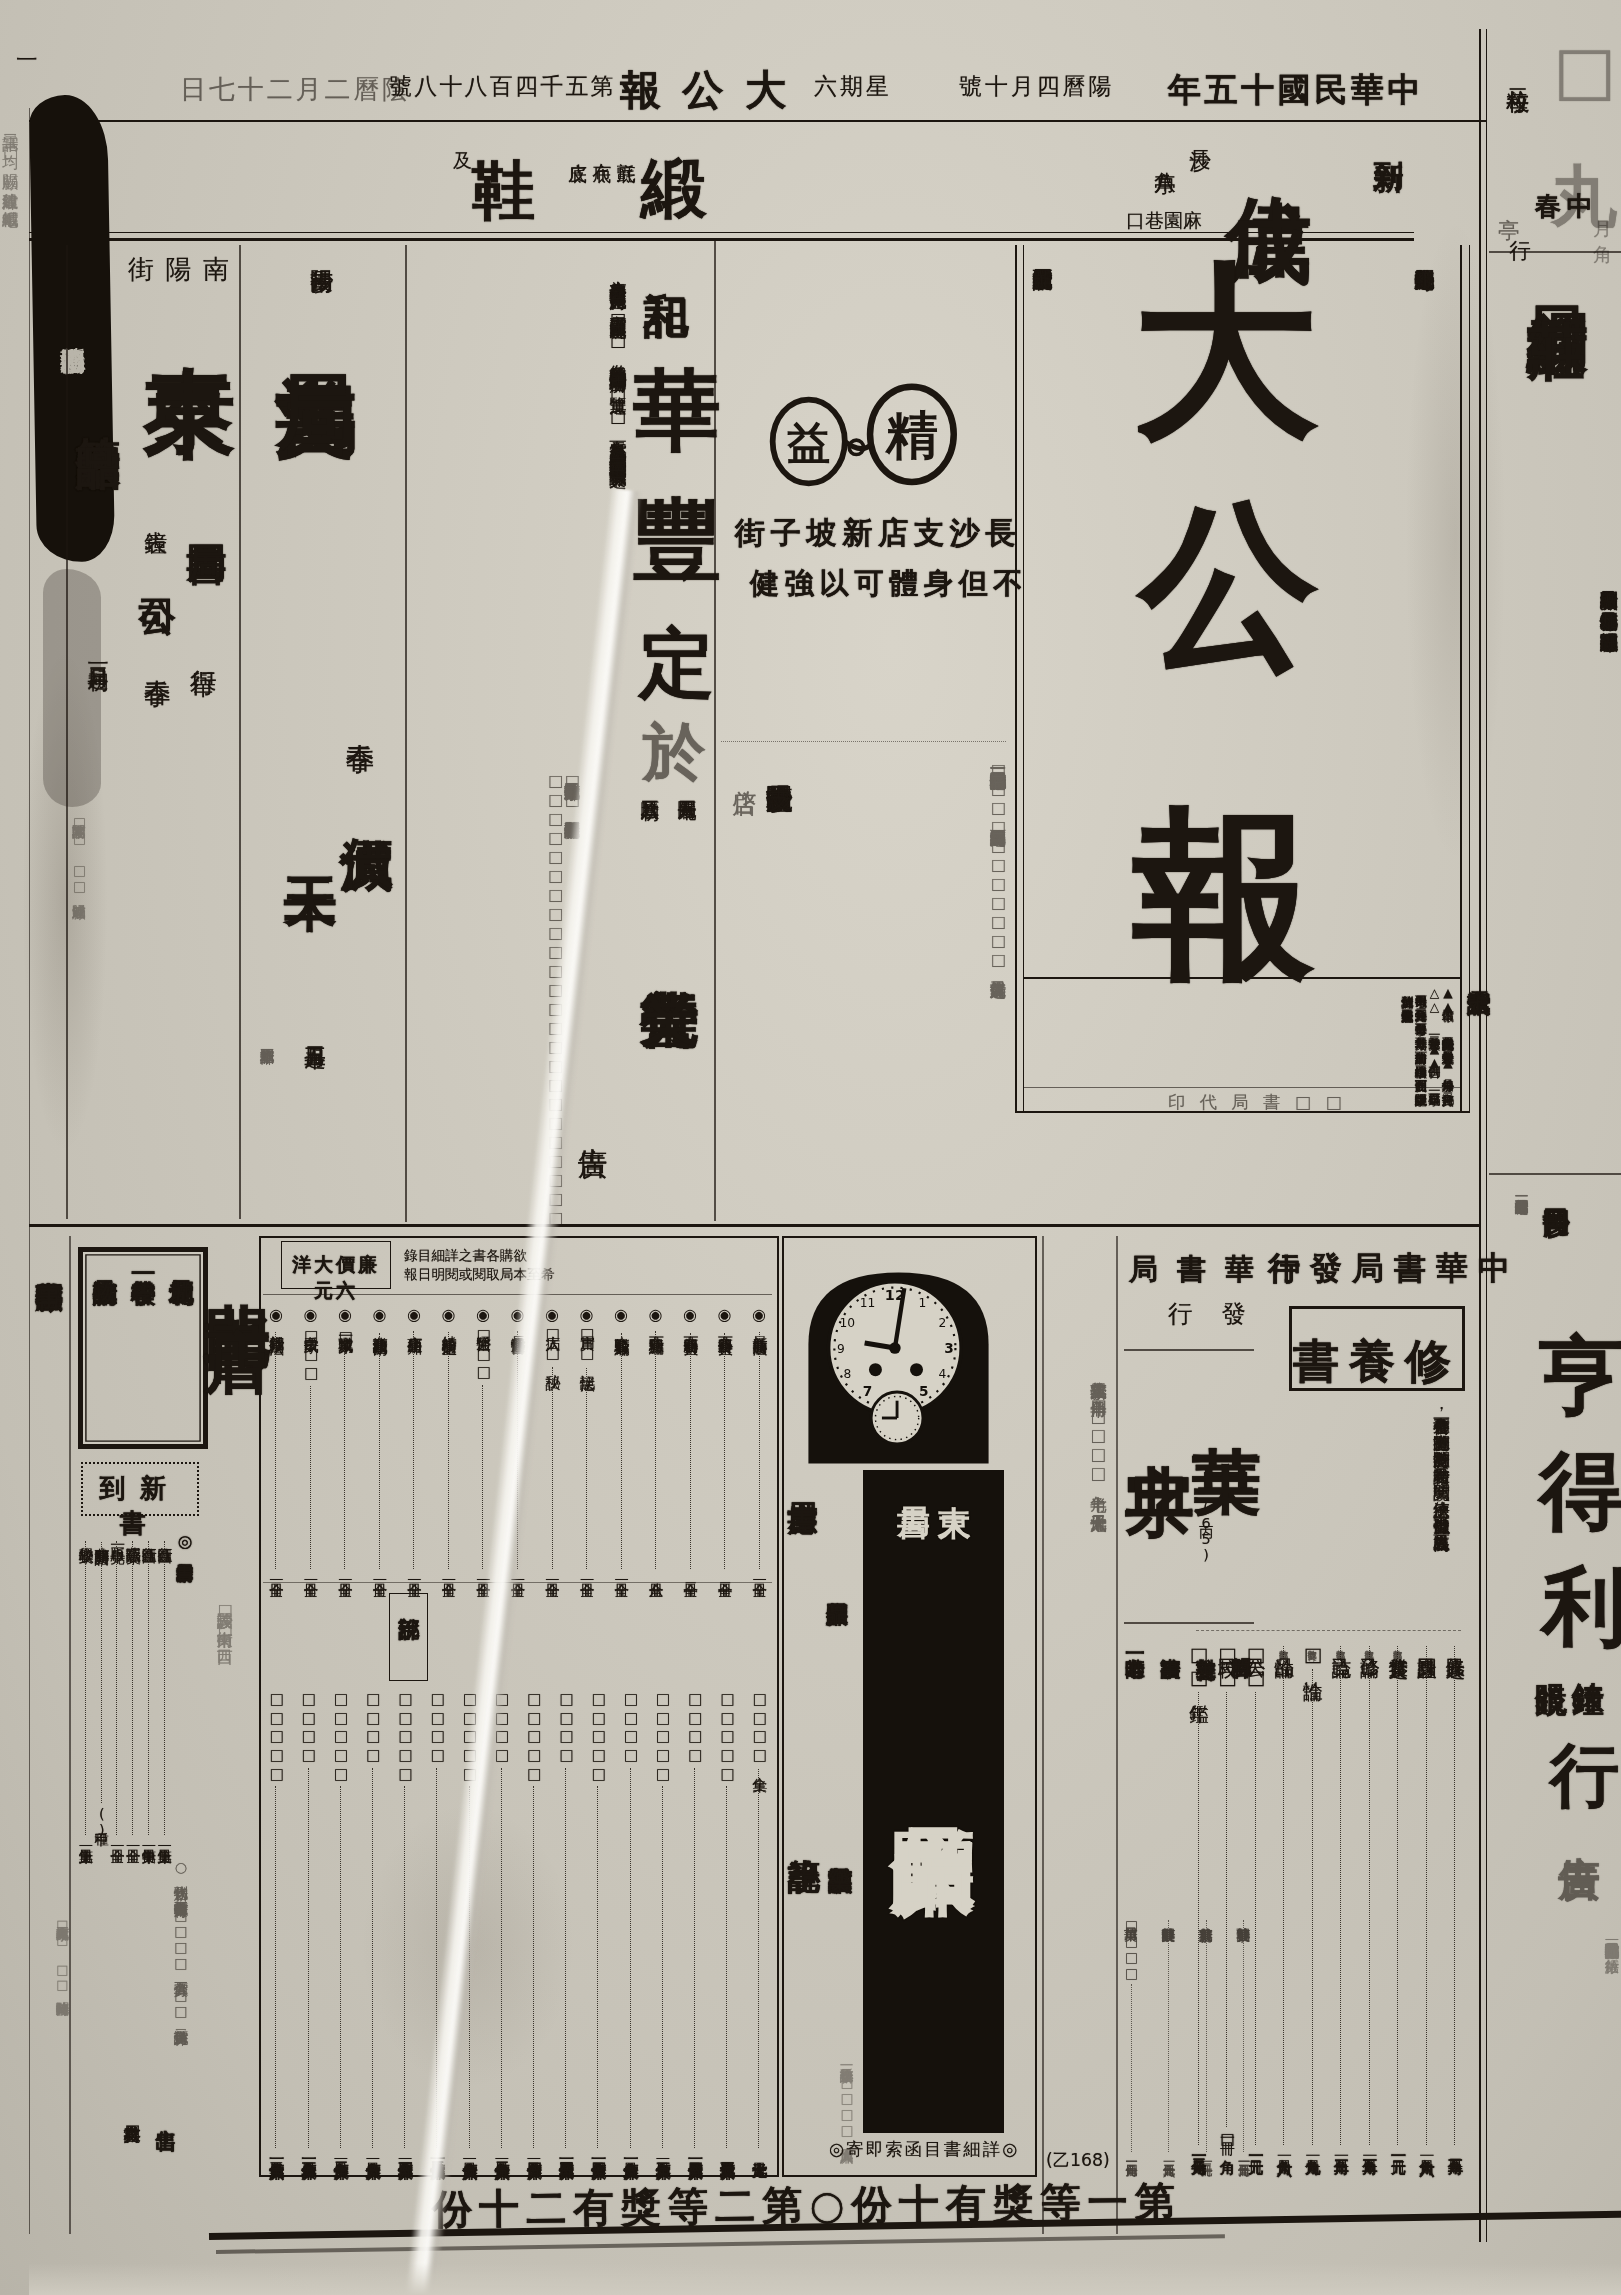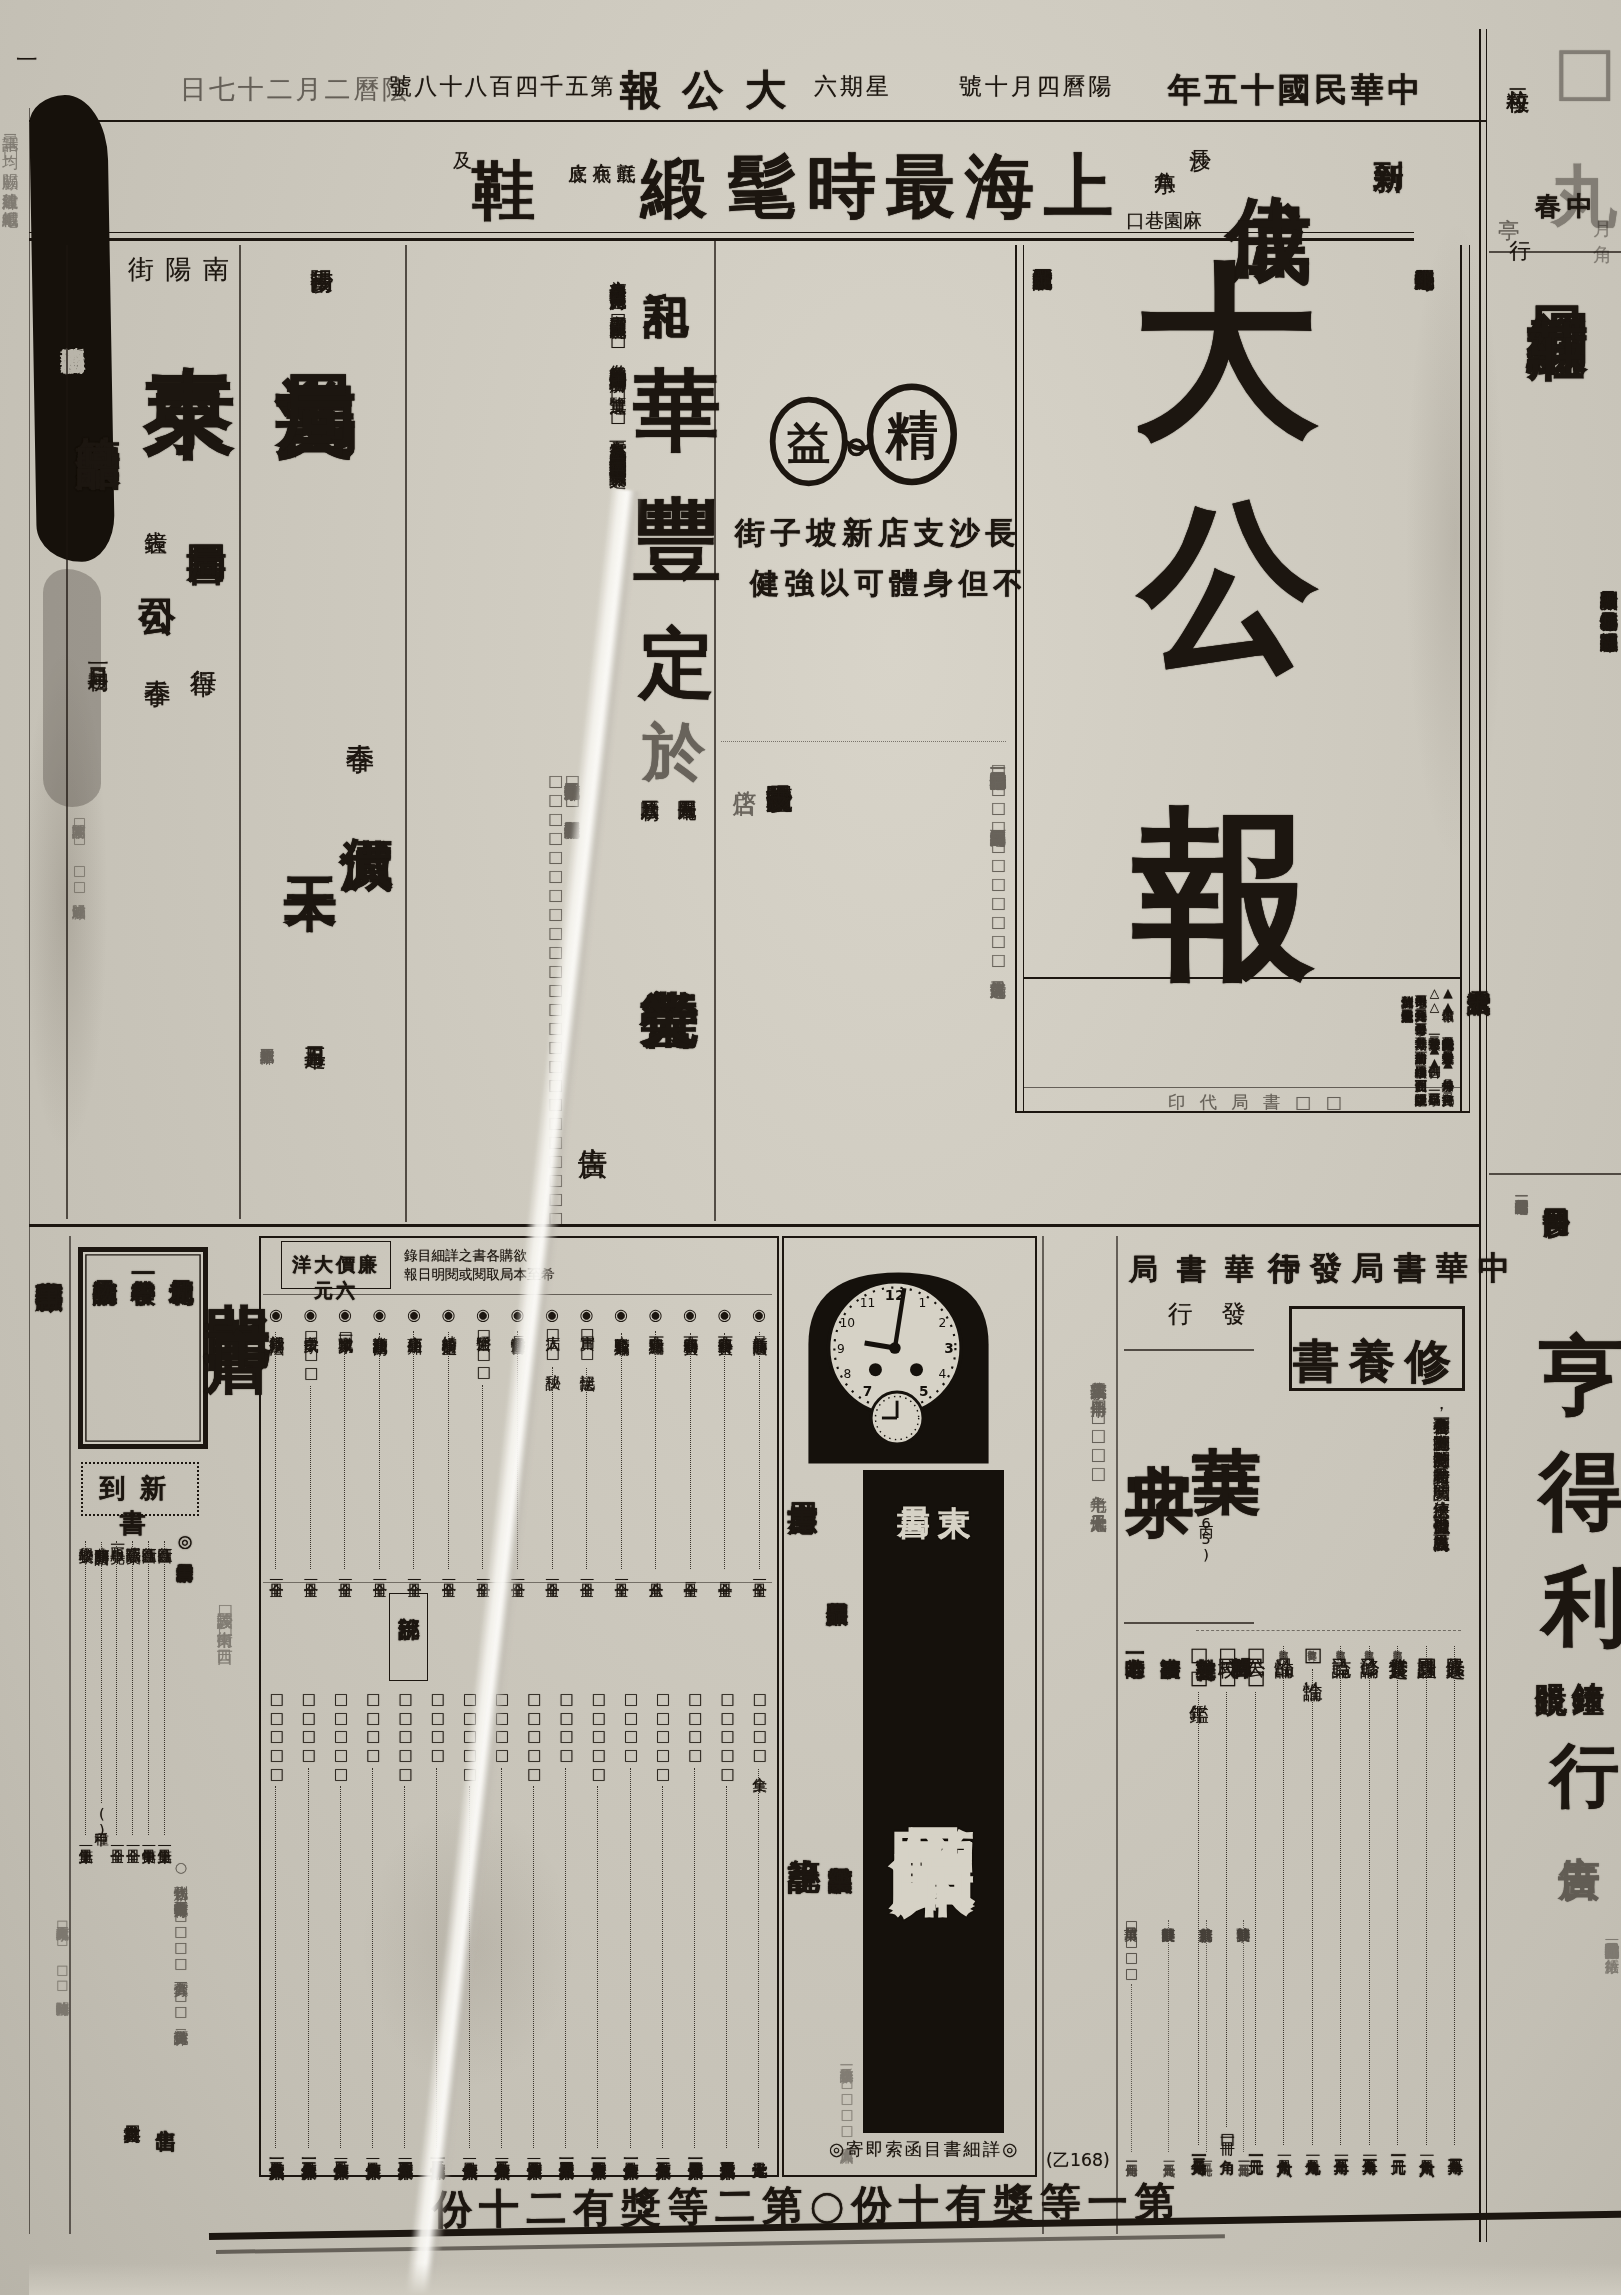--- a/index.html
+++ b/index.html
@@ -47,21 +47,20 @@
   <div class="abs ink rtl" style="left:814px;top:71px;font-size:23px;letter-spacing:2.9px;" data-name="header-weekday">星期六</div>
   <div class="abs ink rtl" style="left:959px;top:71px;font-size:23px;letter-spacing:2.9px;" data-name="header-solar-date">陽曆四月十號</div>
   <div class="abs ink rtl heavy" style="left:1168px;top:68px;font-size:33px;letter-spacing:3.6px;" data-name="header-era-date">中華民國十五年</div>
   <div class="hr" style="left:29px;top:120px;width:1457px;height:2.2px;" data-name="header-rule"></div>
 
   <div class="abs ink v heavy" style="left:1373px;top:137px;font-size:30px;" data-name="banner-arrival">新到</div>
   <div class="abs ink v heavy" style="left:1225px;top:128px;font-size:85px;letter-spacing:4.3px;" data-name="banner-brand">偉成</div>
   <div class="abs ink v" style="left:1188px;top:133px;font-size:21.6px;" data-name="banner-address-city">長沙</div>
   <div class="abs ink v" style="left:1153px;top:155px;font-size:21.6px;" data-name="banner-address-street">八角亭</div>
   <div class="abs ink rtl" style="left:1126px;top:208px;font-size:19px;" data-name="banner-address-lane">麻園巷口</div>
-  <div class="abs ink rtl heavy" style="left:728px;top:141px;font-size:69px;letter-spacing:10px;" data-name="banner-headline">上海最時髦</div>
   <div class="abs ink heavy" style="left:641px;top:144px;font-size:66px;" data-name="banner-product-satin">緞</div>
   <div class="abs" style="left:542px;top:148px;width:94px;height:79px;display:flex;flex-direction:row-reverse;gap:4.3px;" data-name="banner-materials">
       <span class="ink v" style="font-size:19px;">氈底</span>
       <span class="ink v" style="font-size:19px;">布底</span>
       <span class="ink v" style="font-size:19px;">皮底</span>
     </div>
   <div class="abs ink heavy" style="left:472px;top:148px;font-size:63px;" data-name="banner-product-shoe">鞋</div>
   <div class="abs ink" style="left:453px;top:148px;font-size:19px;" data-name="banner-and">及</div>
   <div class="hr" style="left:29px;top:232px;width:1385px;height:1.4px;"></div>
   <div class="hr" style="left:29px;top:238px;width:1385px;height:2.9px;"></div>

